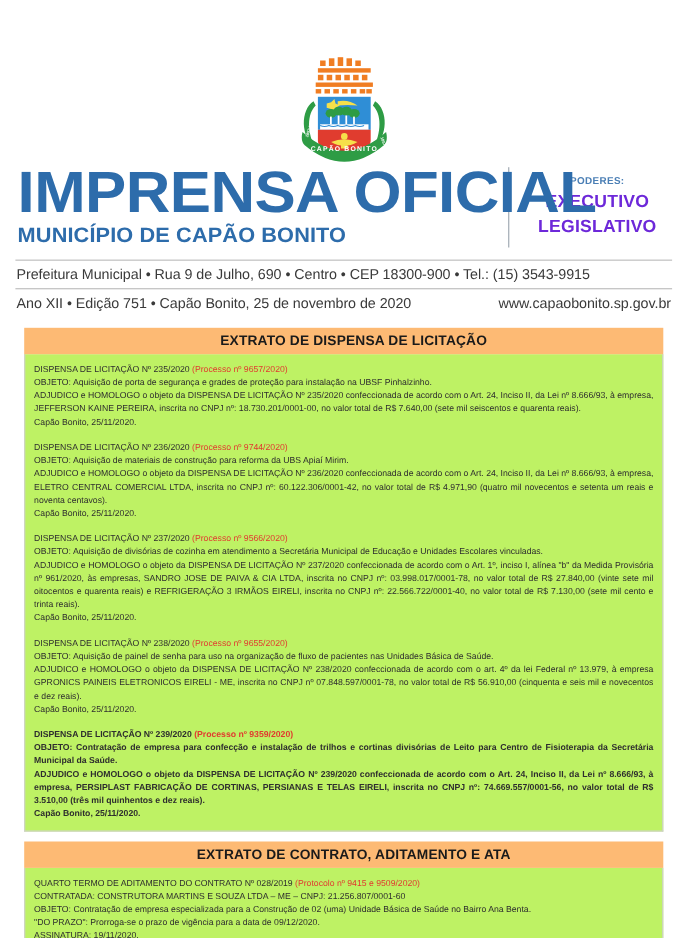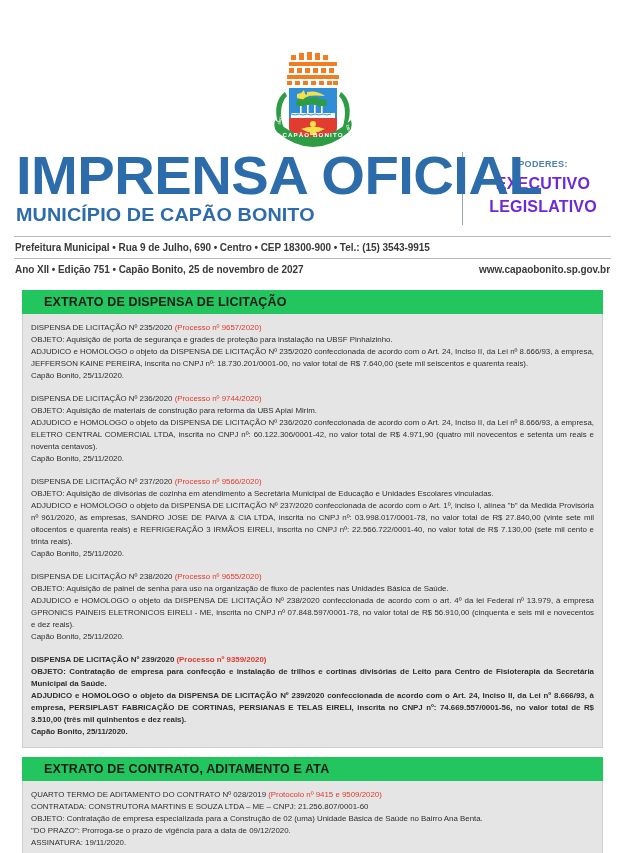--- a/index.html
+++ b/index.html
@@ -103,61 +103,60 @@
 
   
   .infobar {
     margin: 11px 14px 0 14px;
     border-top: 1px solid #b9b9b9;
   }
   .infobar-line {
     display: flex;
     justify-content: space-between;
     align-items: baseline;
-    font-size: 10px;
+    font-size: 13px;
     color: #3a3a3a;
     letter-spacing: -0.05px;
     padding: 5px 1px 5px 1px;
-    font-weight: bold;
   }
   .infobar-line.first {
     border-bottom: 1px solid #b9b9b9;
   }
   .infobar-left { white-space: nowrap; }
   .infobar-right { white-space: nowrap; }
 
   
   .content {
     margin: 10px 22px 0 22px;
   }
 
   .section {
     margin-bottom: 0;
   }
   .section + .section {
     margin-top: 9px;
   }
 
   .section-header {
-    background: #22c55e;
+    background: #fdba74;
     color: #1a1a1a;
-    text-align: left;
+    text-align: center;
     font-family: "Liberation Sans Narrow", "Liberation Sans", sans-serif;
     font-weight: 700;
     font-size: 12.5px;
     letter-spacing: 0.15px;
     padding: 5px 4px 5px 22px;
     transform: scaleX(1.0);
   }
 
   .section-body {
     border: 1px solid #cfcfcf;
     border-top: none;
     padding: 8px 8px 9px 8px;
-    background: #e5e5e5;
+    background: #bef264;
   }
 
   .entry {
     font-size: 7.9px;
     line-height: 1.52;
     color: #2e2e2e;
     text-align: justify;
     margin: 0 0 11px 0;
     letter-spacing: -0.01px;
   }
@@ -261,21 +260,21 @@
         <div class="poderes-item">LEGISLATIVO</div>
       </div>
     </div>
   </header>
 
   <div class="infobar">
     <div class="infobar-line first">
       <span class="infobar-left">Prefeitura Municipal • Rua 9 de Julho, 690 • Centro • CEP 18300-900 • Tel.: (15) 3543-9915</span>
     </div>
     <div class="infobar-line">
-      <span class="infobar-left">Ano XII • Edição 751 • Capão Bonito, 25 de novembro de 2027</span>
+      <span class="infobar-left">Ano XII • Edição 751 • Capão Bonito, 25 de novembro de 2020</span>
       <span class="infobar-right">www.capaobonito.sp.gov.br</span>
     </div>
   </div>
 
   <main class="content">
 
     <section class="section">
       <div class="section-header">EXTRATO DE DISPENSA DE LICITAÇÃO</div>
       <div class="section-body">
 

